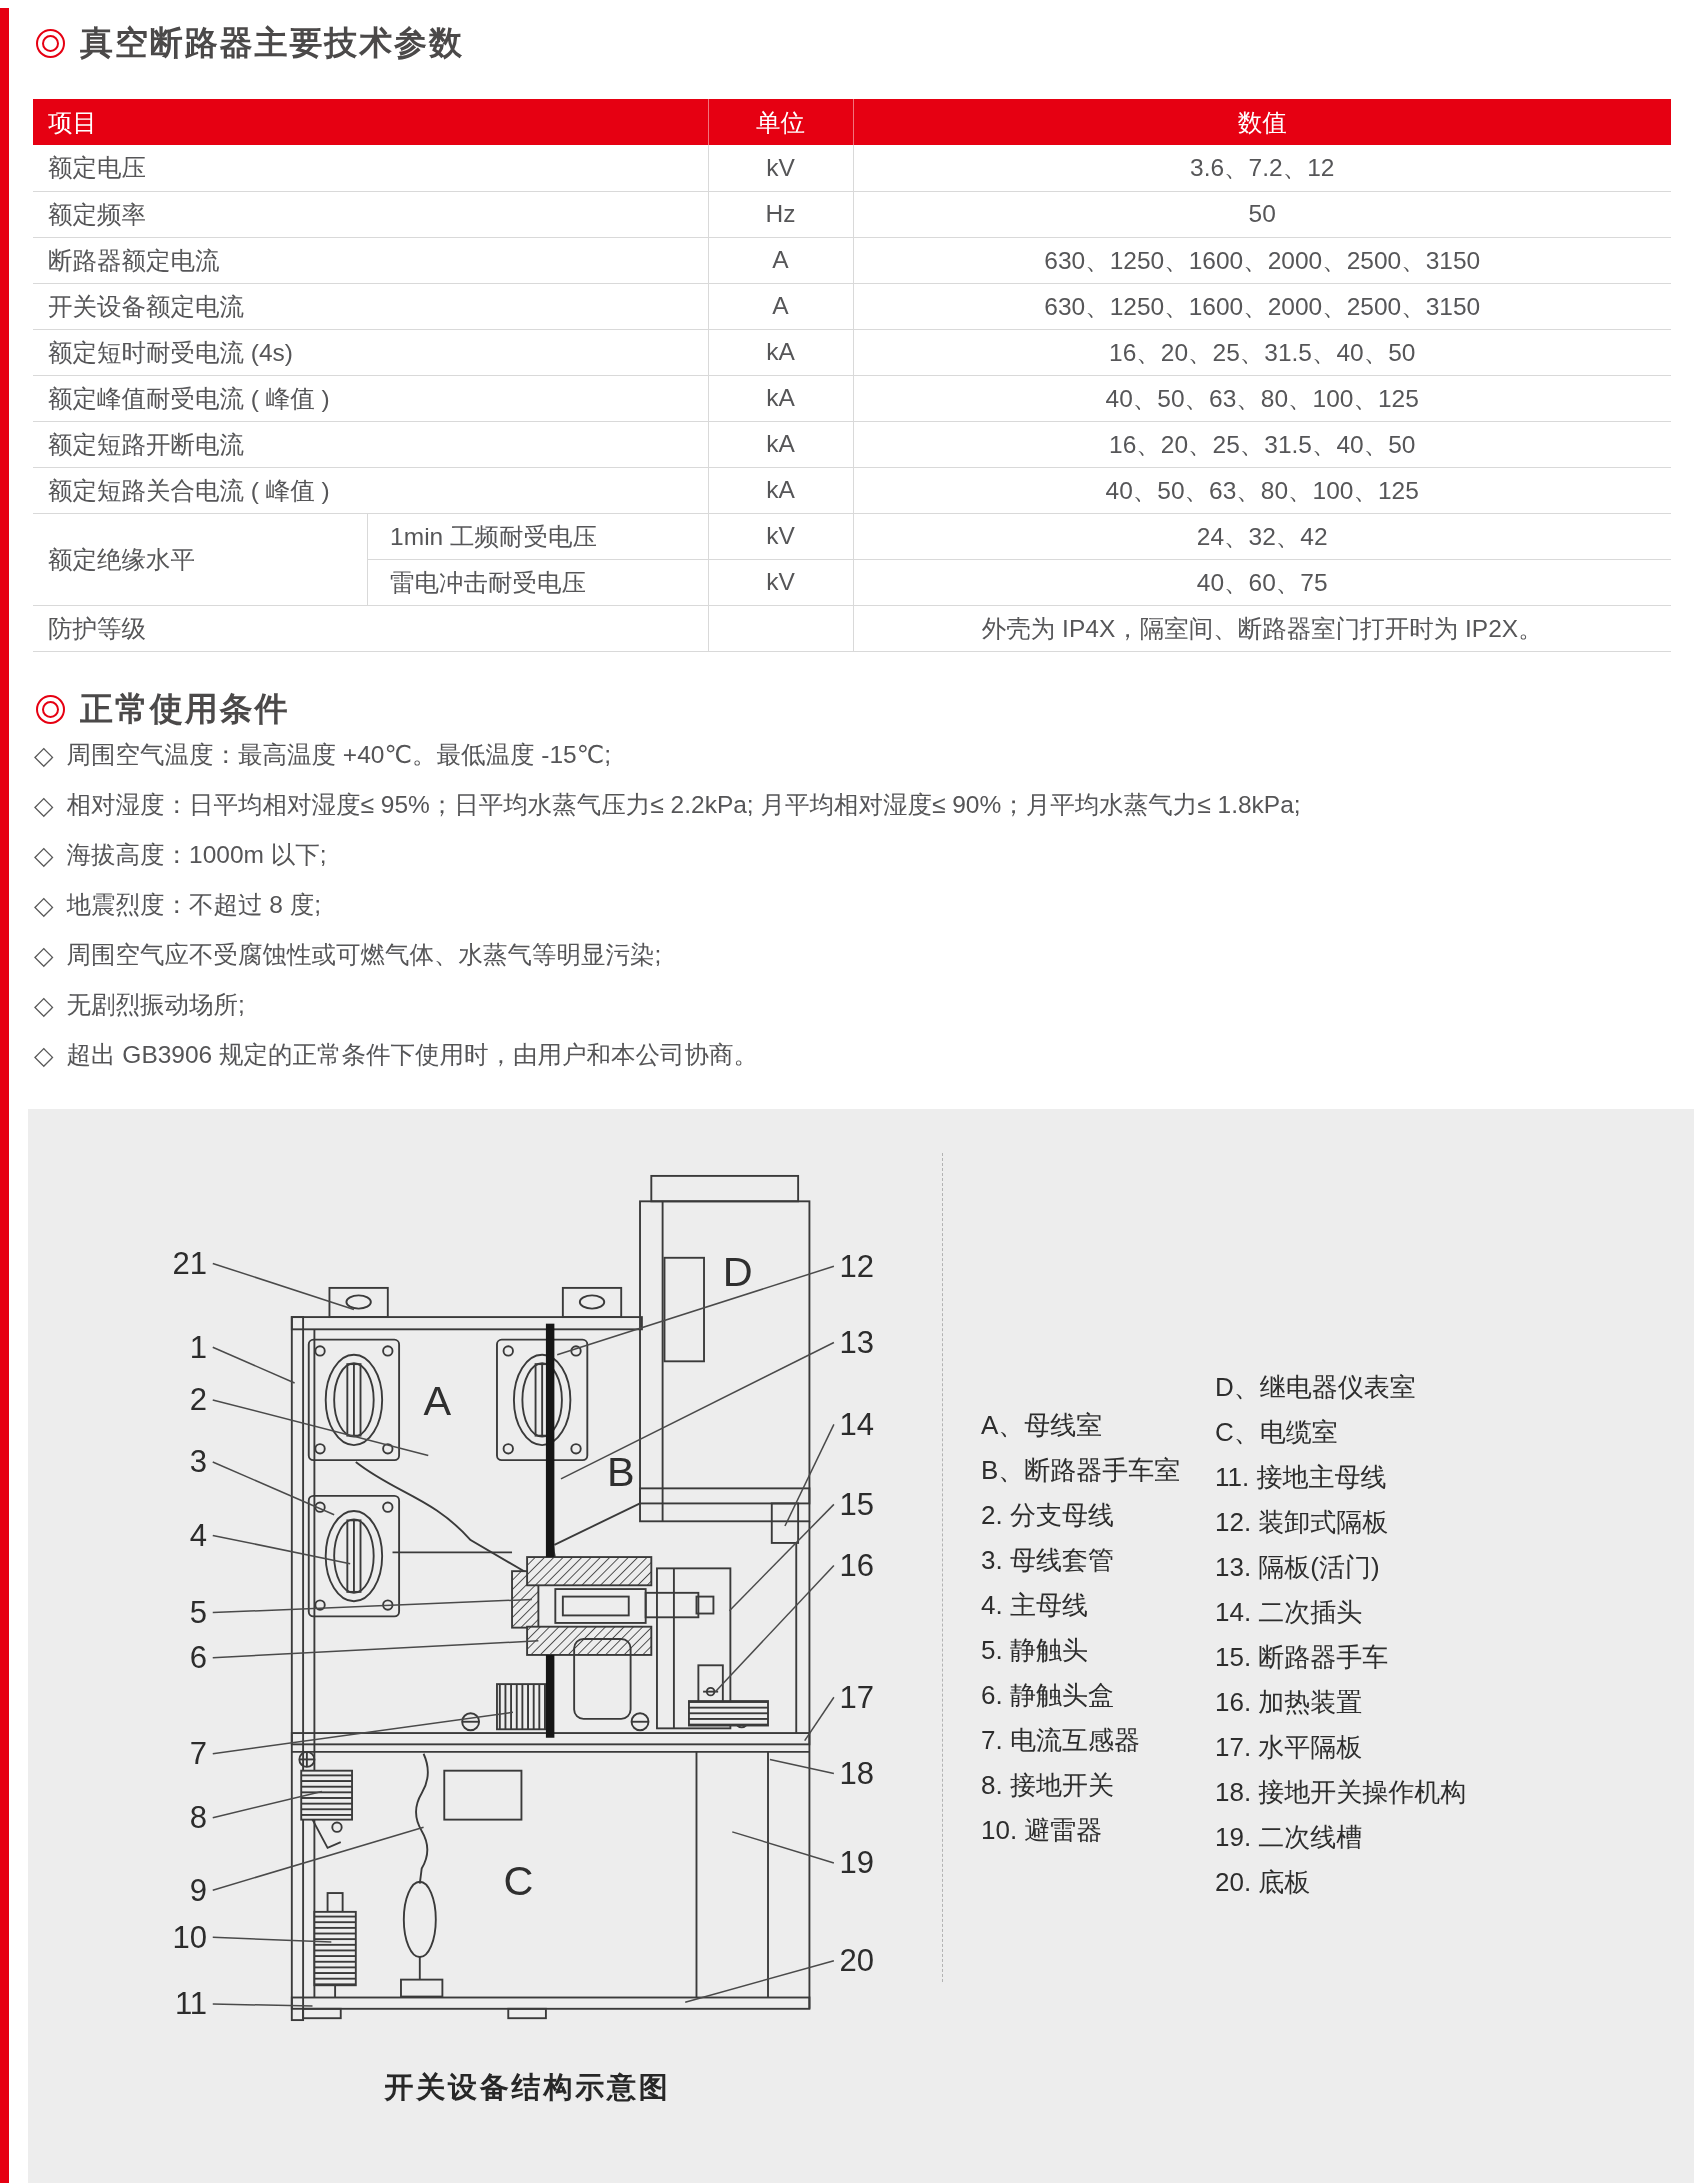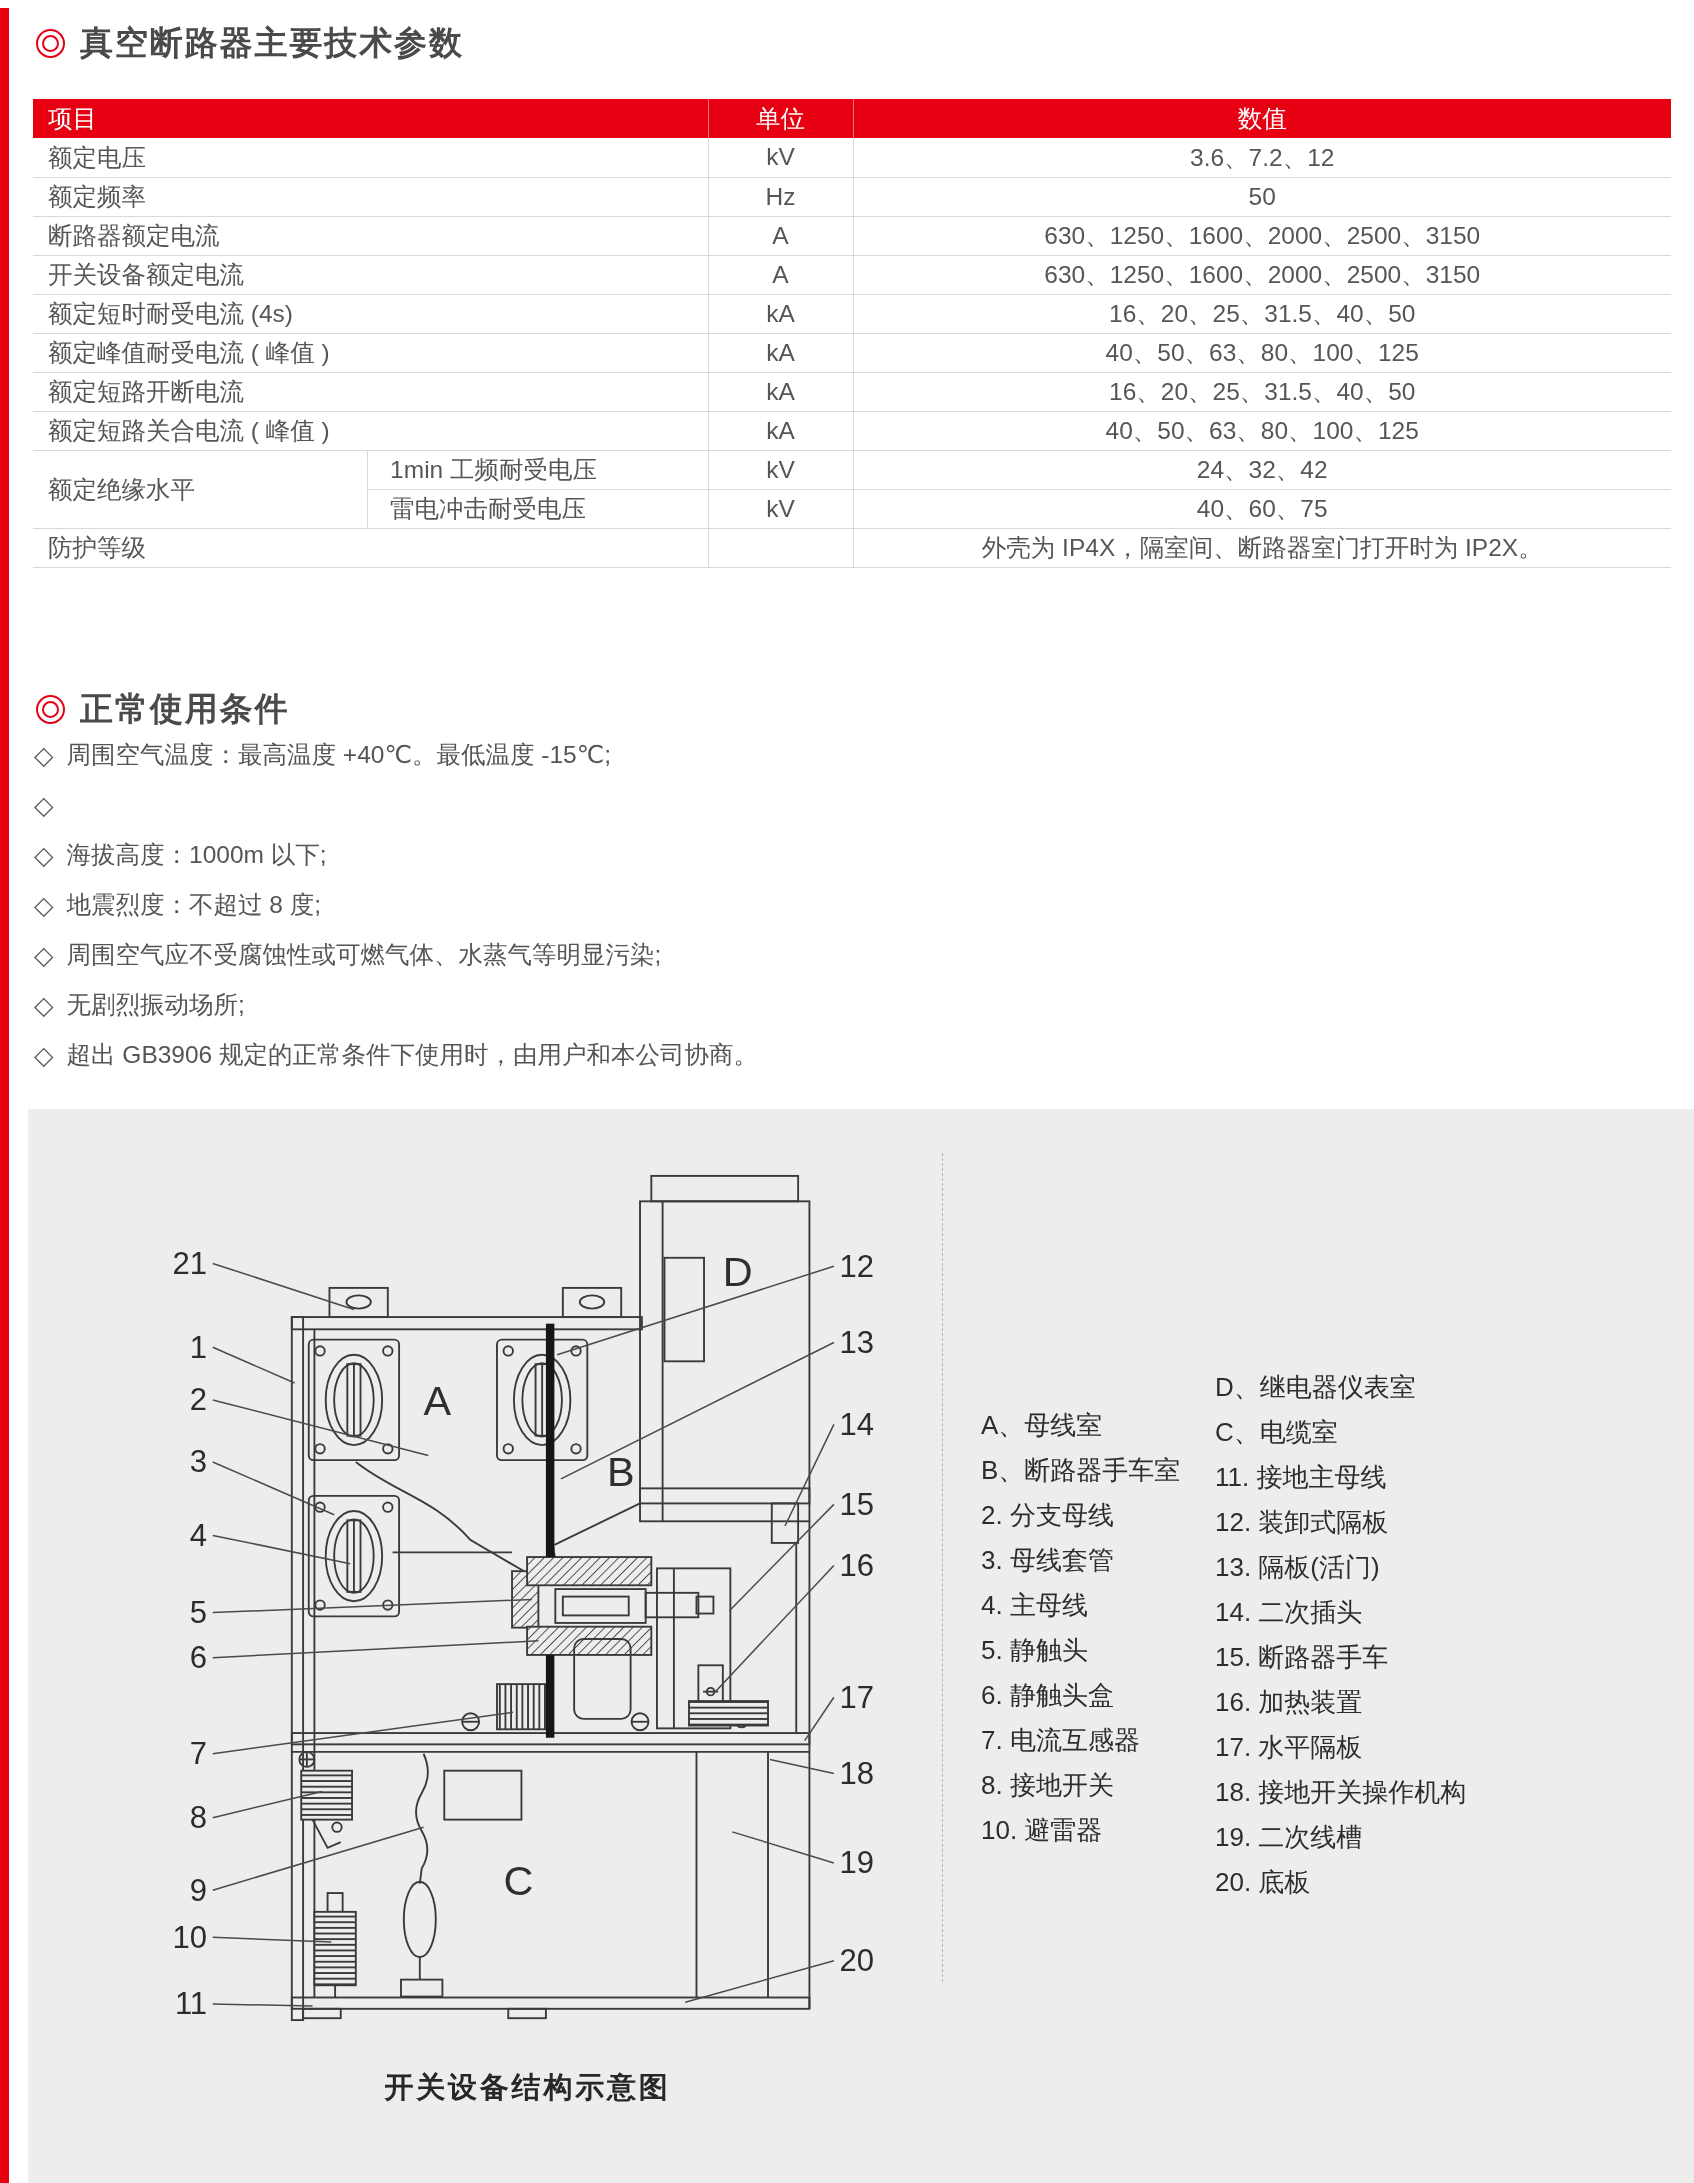--- a/index.html
+++ b/index.html
@@ -12,21 +12,21 @@
   .red-edge{position:absolute;left:0;top:7.5px;width:8.5px;height:2176px;background:var(--red);}
   
   .sec-title{position:absolute;display:flex;align-items:center;gap:15px;}
   .sec-title .txt{font-size:33px;font-weight:bold;color:#4b4949;letter-spacing:1.9px;}
   .ring{width:29px;height:29px;border:2.8px solid var(--red);border-radius:50%;position:relative;flex:0 0 auto;}
   .ring::after{content:"";position:absolute;inset:3.8px;border:2.8px solid var(--red);border-radius:50%;}
   #title1{left:36px;top:21px;}
   #title2{left:36px;top:687px;}
   
   .params{position:absolute;left:33px;top:99px;width:1638px;border-collapse:collapse;table-layout:fixed;}
-  .params tr{height:39px;}
+  .params tr{height:46px;}
   .params th{background:var(--red);color:#fff;font-size:24.5px;font-weight:normal;}
   .params th.h-item{text-align:left;padding-left:15px;}
   .params th.h-unit{text-align:center;border-left:0.9px solid rgba(255,255,255,.45);border-right:0.9px solid rgba(255,255,255,.45);}
   .params th.h-value{text-align:center;}
   .params td{font-size:24.5px;color:var(--ink);border-bottom:1.9px solid var(--line);background:#fff;}
   .params td.c-item{text-align:left;padding-left:15px;}
   .params td.c-sub{text-align:left;padding-left:22.6px;border-left:0.9px solid var(--line);}
   .params td.c-unit{text-align:center;border-left:0.9px solid var(--line);border-right:0.9px solid var(--line);}
   .params td.c-value{text-align:center;}
   
@@ -138,20 +138,21 @@
   <span class="txt">正常使用条件</span>
 </div>
 
 <div id="conditions">
     <div class="cond">
       <span class="dia">◇</span>
       <span class="ctext">周围空气温度：最高温度 +40℃。最低温度 -15℃;</span>
     </div>
     <div class="cond">
       <span class="dia">◇</span>
+      <span class="ctext">相对湿度：日平均相对湿度≤ 95%；日平均水蒸气压力≤ 2.2kPa; 月平均相对湿度≤ 90%；月平均水蒸气力≤ 1.8kPa;</span>
     </div>
     <div class="cond">
       <span class="dia">◇</span>
       <span class="ctext">海拔高度：1000m 以下;</span>
     </div>
     <div class="cond">
       <span class="dia">◇</span>
       <span class="ctext">地震烈度：不超过 8 度;</span>
     </div>
     <div class="cond">

